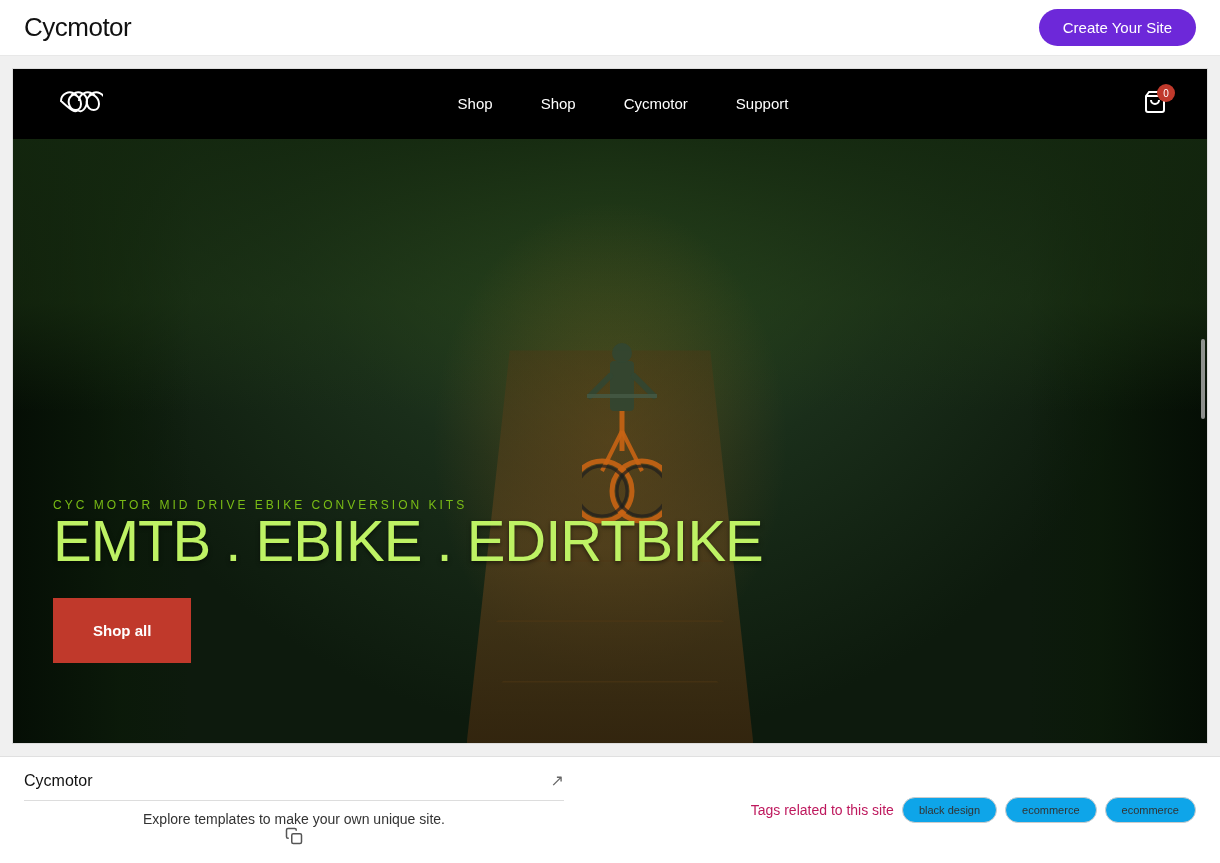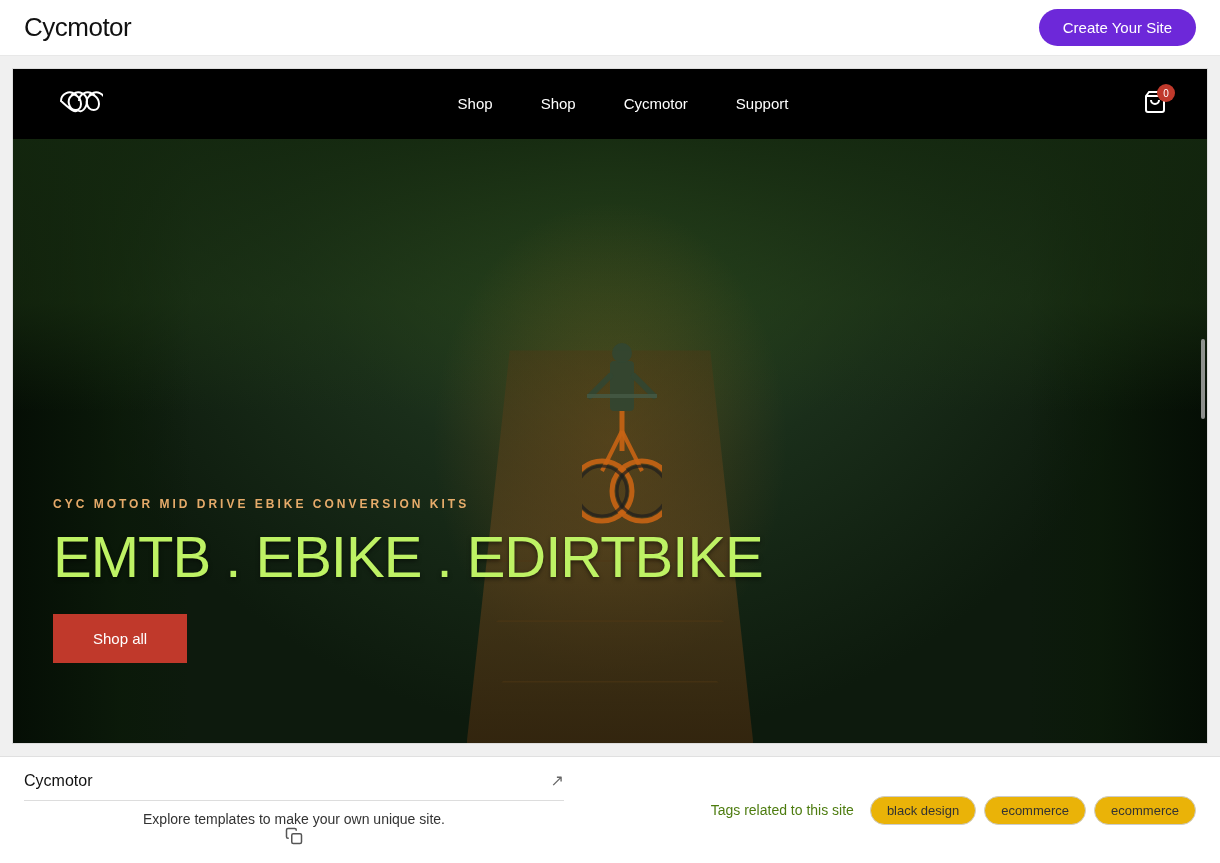--- a/index.html
+++ b/index.html
@@ -101,45 +101,45 @@
     }
 
     .hero-content {
       position: absolute;
       bottom: 80px;
       left: 40px;
       right: 40px;
     }
 
     .hero-subtitle {
-      color: #fdba74;
+      color: #84cc16;
       font-size: 12px;
       letter-spacing: 3px;
-      font-weight: 700;
-      margin-bottom: 17px;
+      font-weight: 400;
+      margin-bottom: 0;
       opacity: 0.9;
     }
 
     .hero-title {
       color: #bef264;
       font-size: 58px;
       font-weight: 400;
       line-height: 1;
       letter-spacing: -1px;
       margin-bottom: 28px;
       text-shadow: 0 2px 4px rgba(0,0,0,0.5);
     }
 
     .shop-all-btn {
       background: #c0392b;
       color: #fff;
       border: none;
-      padding: 16px 40px;
+      padding: 24px 40px;
       font-size: 15px;
-      font-weight: 400;
+      font-weight: 700;
       cursor: pointer;
     }
 
     .site-title-text {
       font-size: 16px;
       font-weight: 500;
       color: #111;
     }
 
     .external-link-icon {
@@ -159,31 +159,30 @@
       color: #333;
     }
 
     .copy-icon {
       color: #666;
       font-size: 16px;
     }
 
     .tags-label {
       font-size: 14px;
-      color: #4d7c0f;
-      margin-right: 8px;
+      color: #be185d;
     }
 
     .tag-chip {
       border: 1px solid #ccc;
       border-radius: 50px;
       padding: 6px 16px;
-      font-size: 13px;
+      font-size: 11px;
       color: #333;
-      background: #eab308;
+      background: #0ea5e9;
       cursor: pointer;
     }
 
     
     .page-wrapper {
       display: flex;
       flex-direction: column;
       height: 863px;
       background: #f0f0f0;
     }

